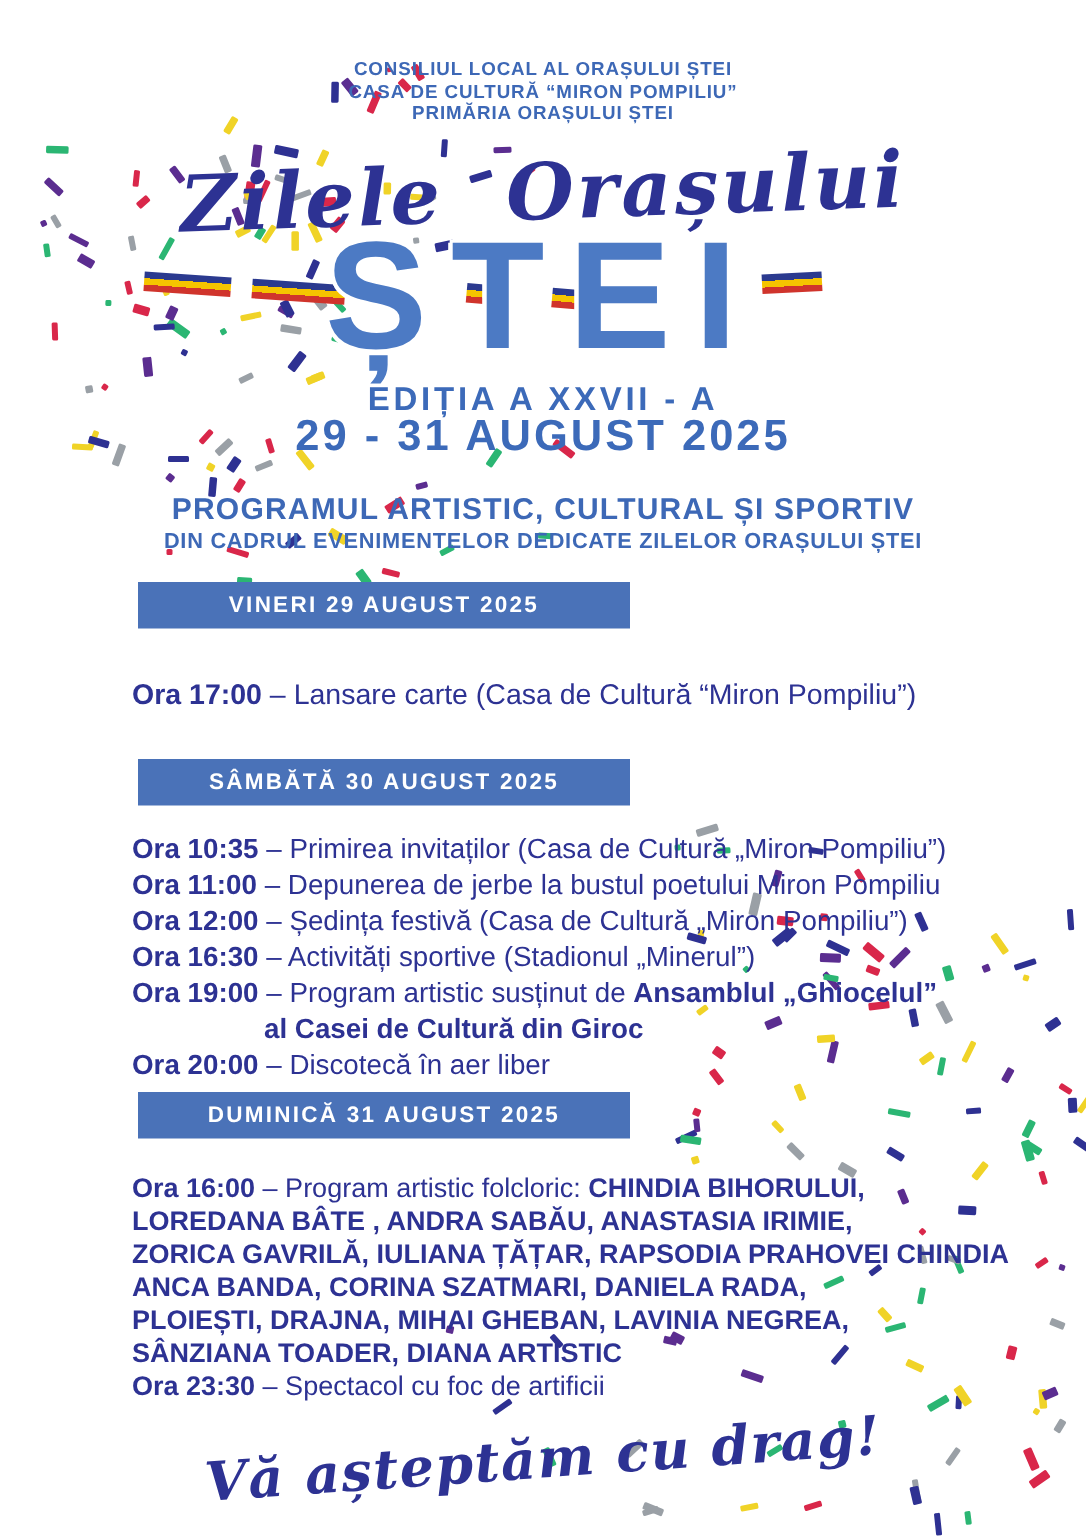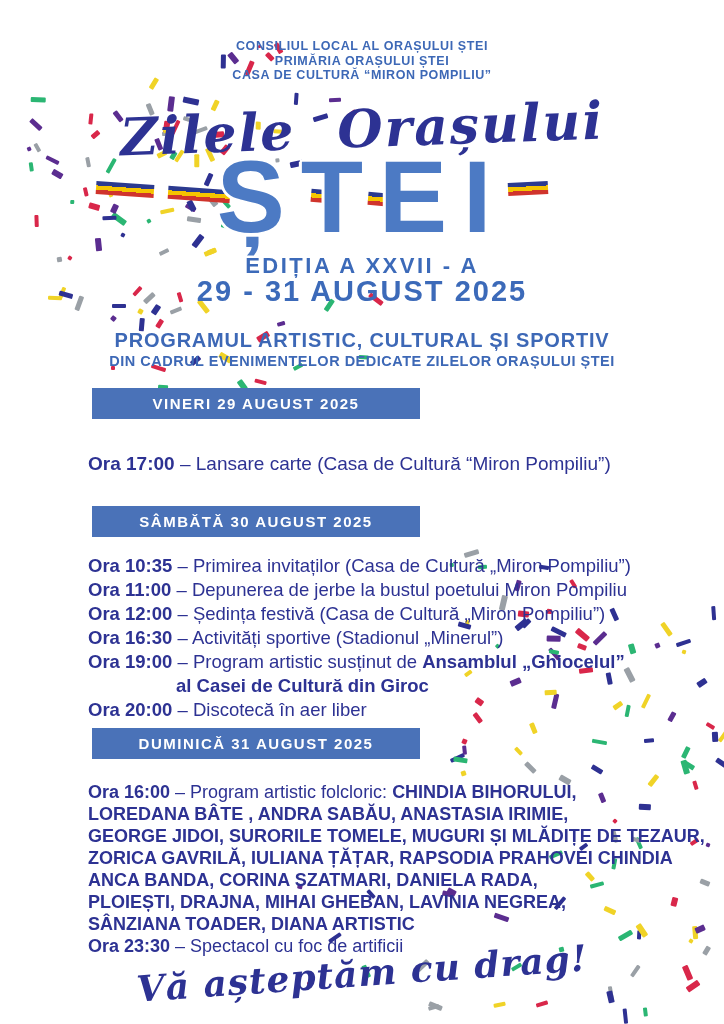--- a/index.html
+++ b/index.html
@@ -292,22 +292,22 @@
     </div>
 
   <div class="flag-seg" style="left:168px;top:188px;width:62px;transform:rotate(4deg);"></div>
   <div class="flag-seg" style="left:96px;top:183px;width:58px;transform:rotate(4deg);"></div>
   <div class="flag-seg" style="left:311px;top:190px;width:30px;transform:rotate(5deg);"></div>
   <div class="flag-seg" style="left:368px;top:193px;width:28px;transform:rotate(5deg);"></div>
   <div class="flag-seg" style="left:508px;top:182px;width:40px;transform:rotate(-3deg);"></div>
 
   <header class="org-header">
     <div>CONSILIUL LOCAL AL ORAȘULUI ȘTEI</div>
+    <div>CASA DE CULTURĂ “MIRON POMPILIU”</div>
     <div>PRIMĂRIA ORAȘULUI ȘTEI</div>
-    <div>CASA DE CULTURĂ “MIRON POMPILIU”</div>
   </header>
 
   <div class="script-title">Zilele Orașului</div>
   <div class="stei-title">ȘTEI</div>
   <div class="edition">EDIȚIA A XXVII - A</div>
   <div class="dates">29 - 31 AUGUST 2025</div>
 
   <div class="program-title">PROGRAMUL ARTISTIC, CULTURAL ȘI SPORTIV</div>
   <div class="program-subtitle">DIN CADRUL EVENIMENTELOR DEDICATE ZILELOR ORAȘULUI ȘTEI</div>
 
@@ -327,21 +327,20 @@
         <div class="event-line"><span class="time">Ora 19:00</span><span class="dash"> – </span><span class="etext">Program artistic susținut de </span><span class="ebold">Ansamblul „Ghiocelul”</span></div>
         <div class="event-line cont"><span class="ebold">al Casei de Cultură din Giroc</span></div>
         <div class="event-line"><span class="time">Ora 20:00</span><span class="dash"> – </span><span class="etext">Discotecă în aer liber</span></div>
       </div>
     </section>
   <section class="day sec2">
       <div class="banner">DUMINICĂ 31 AUGUST 2025</div>
       <div class="events">
         <div class="event-line"><span class="time">Ora 16:00</span><span class="dash"> – </span><span class="etext">Program artistic folcloric: </span><span class="ebold">CHINDIA BIHORULUI,</span></div>
         <div class="event-line names"><span class="ebold">LOREDANA BÂTE , ANDRA SABĂU, ANASTASIA IRIMIE,</span></div>
-        <div class="event-line names"><span class="ebold">GEORGE JIDOI, SURORILE TOMELE, MUGURI ȘI MLĂDIȚE DE TEZAUR,</span></div>
         <div class="event-line names"><span class="ebold">ZORICA GAVRILĂ, IULIANA ȚĂȚAR, RAPSODIA PRAHOVEI CHINDIA</span></div>
         <div class="event-line names"><span class="ebold">ANCA BANDA, CORINA SZATMARI, DANIELA RADA,</span></div>
         <div class="event-line names"><span class="ebold">PLOIEȘTI, DRAJNA, MIHAI GHEBAN, LAVINIA NEGREA,</span></div>
         <div class="event-line names"><span class="ebold">SÂNZIANA TOADER, DIANA ARTISTIC</span></div>
         <div class="event-line"><span class="time">Ora 23:30</span><span class="dash"> – </span><span class="etext">Spectacol cu foc de artificii</span></div>
       </div>
     </section>
 
   <div class="closing">Vă așteptăm cu drag!</div>
 </div>

